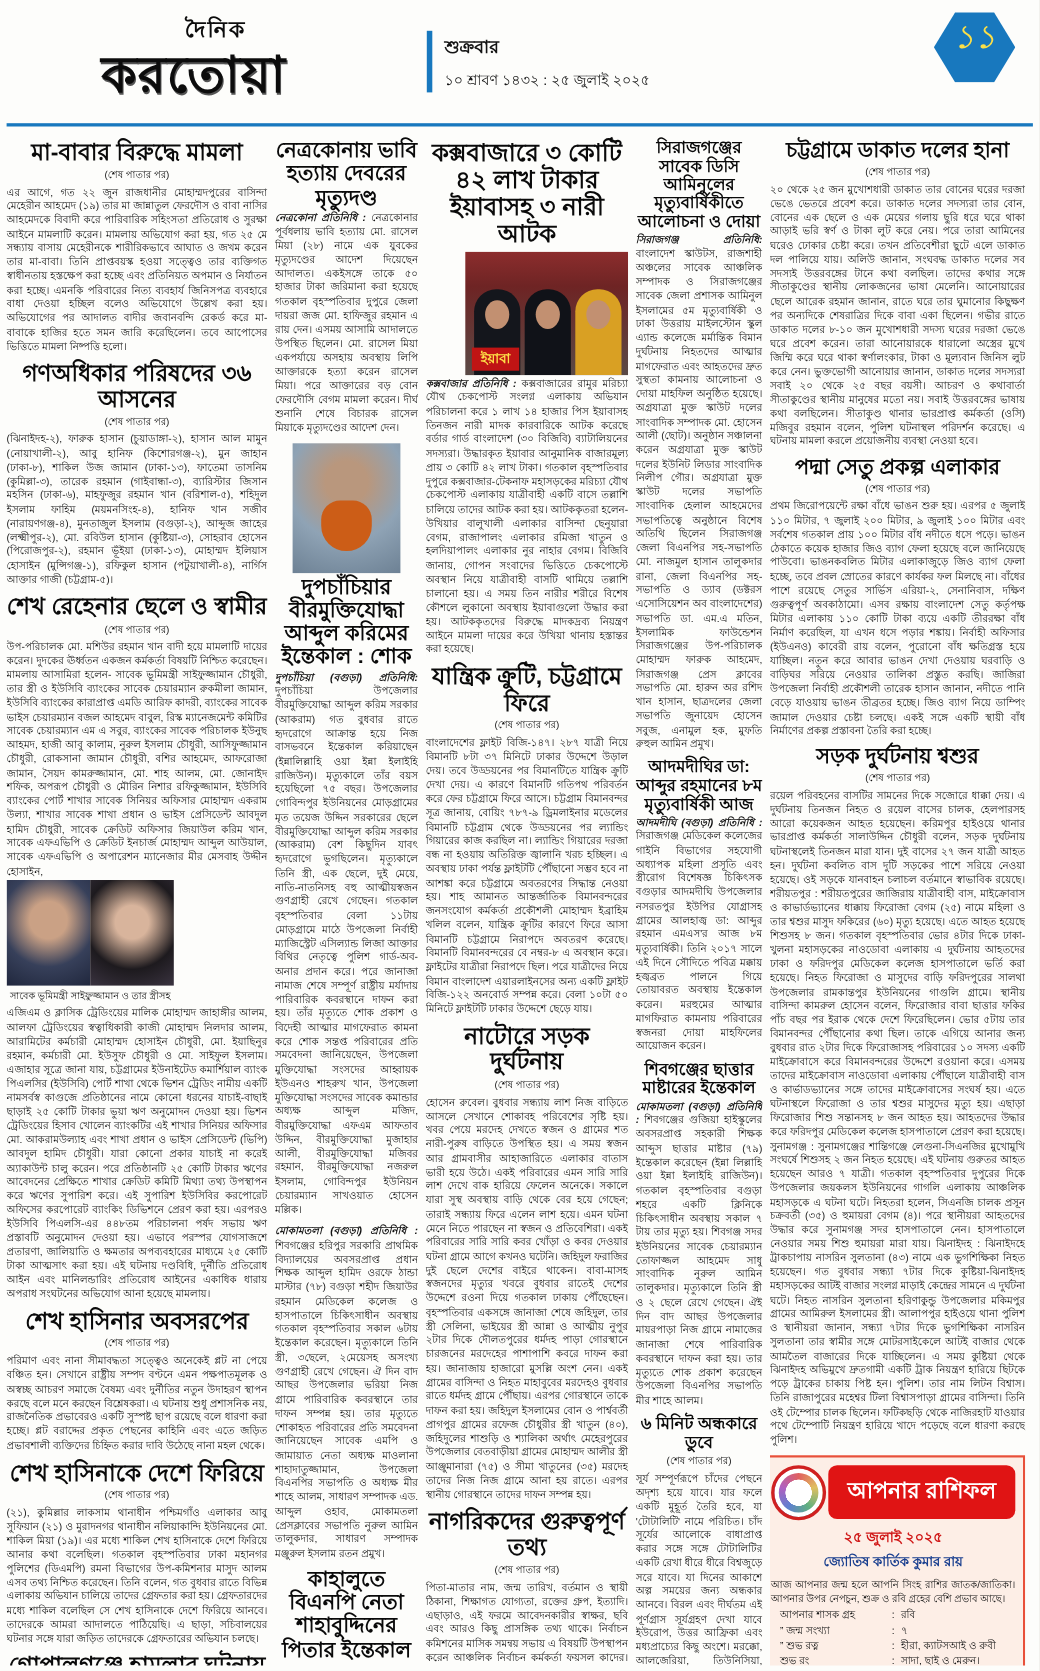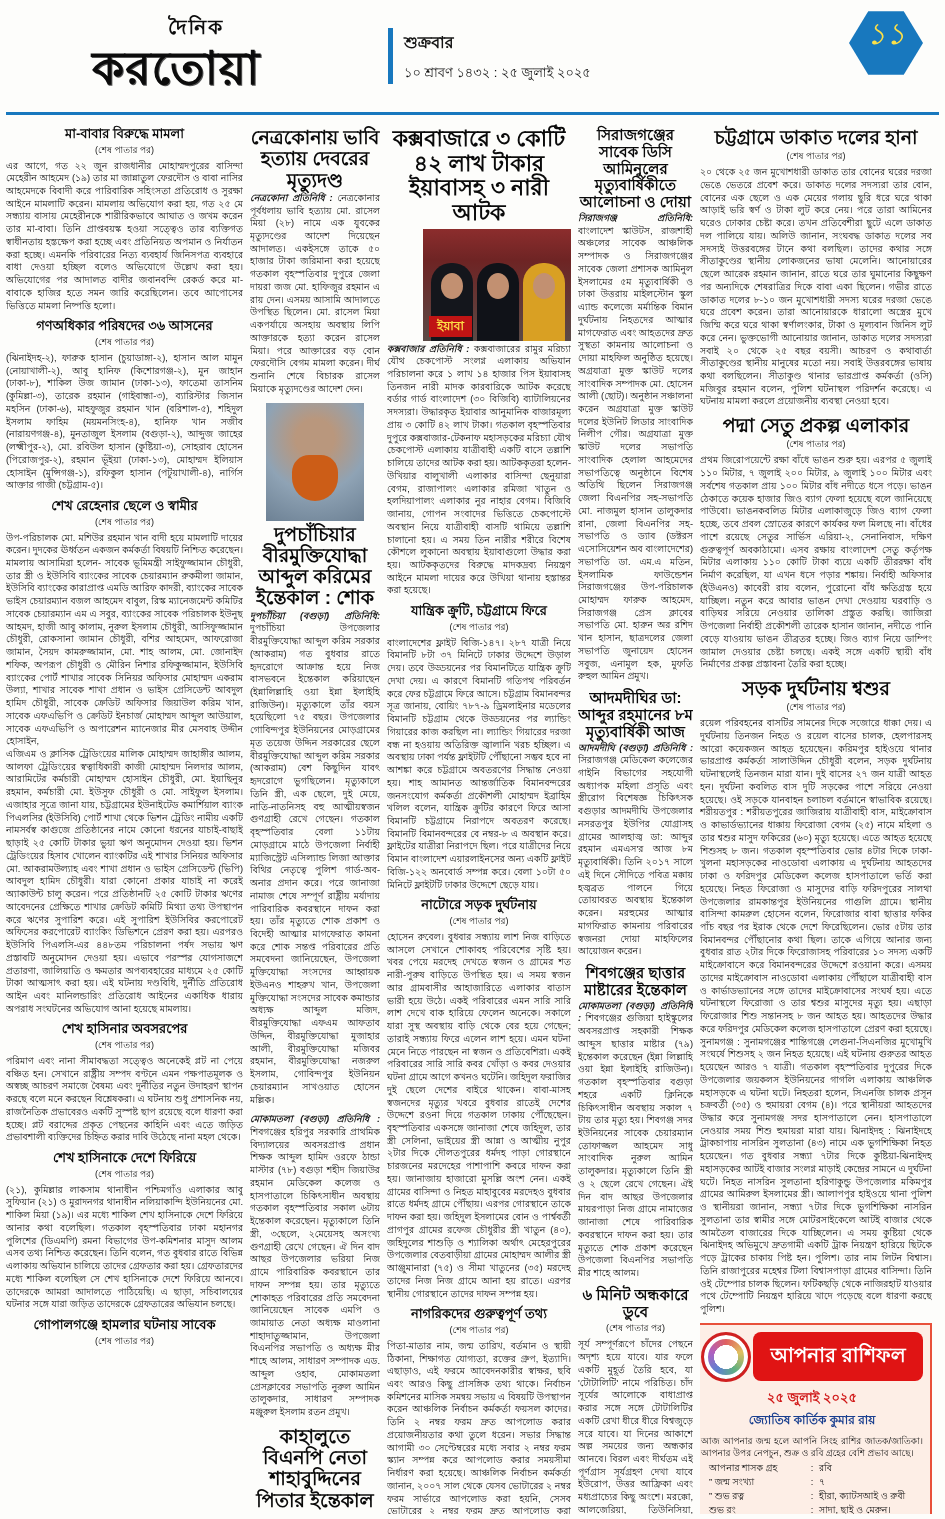--- a/index.html
+++ b/index.html
@@ -23,21 +23,21 @@
          clip-path:polygon(26% 2%,74% 2%,100% 50%,74% 98%,26% 98%,0 50%);
          display:flex; align-items:flex-start; justify-content:center;
          color:#fde047; font-weight:normal; font-style:italic; font-size:30px; }
   .toprule { position:absolute; left:6px; right:6px; top:112px; height:3px; background:#1878be; }
   
   .main { display:flex; gap:7px; padding:6px 6px 0 6px; height:1396px; overflow:hidden; }
   .col { overflow:hidden; }
   .c1{width:237px}.c2{width:130px}.c3{width:184px}.c4{width:115px}.c5{width:232px}
   .art { margin-bottom:7px; }
   .h { font-weight:bold; text-align:center; line-height:1.12; margin:3px 0 1px 0; color:#0a0a0a; }
-  .h-xl{font-size:22px}.h-lg{font-size:19px}.h-md{font-size:13px}.h-sm{font-size:15px}
+  .h-xl{font-size:22px}.h-lg{font-size:19px}.h-md{font-size:21px}.h-sm{font-size:15px}
   .cont { text-align:center; font-size:9px; margin-bottom:2px; }
   .body { font-size:9.3px; line-height:1.37; text-align:justify; }
   .byline { font-weight:bold; font-style:italic; }
   
   .ph-caption { font-size:8.8px; text-align:center; margin-top:2px; }
   .ph-duo { float:left; width:152px; margin:2px 5px 2px 0; }
   .ph-duo .imgs { display:flex; height:96px; }
   .ph-duo .man { flex:1; background:radial-gradient(circle at 50% 38%,#caa185 24%,#37405a 60%,#20273d 100%); }
   .ph-duo .woman { flex:1; background:radial-gradient(circle at 50% 40%,#d8b49c 22%,#1d1a1e 62%,#3a3340 100%); }
   .ph-beard { width:98px; height:118px; margin:2px auto;
@@ -103,20 +103,27 @@
       </div>
       <div class="art">
         <div class="h h-md">গণঅধিকার পরিষদের ৩৬ আসনের</div>
         <div class="cont">(শেষ পাতার পর)</div>
         <div class="body">(ঝিনাইদহ-২), ফারুক হাসান (চুয়াডাঙ্গা-২), হাসান আল মামুন (নোয়াখালী-২), আবু হানিফ (কিশোরগঞ্জ-২), মুন জাহান (ঢাকা-৮), শাকিল উজ জামান (ঢাকা-১৩), ফাতেমা তাসনিম (কুমিল্লা-৩), তারেক রহমান (গাইবান্ধা-৩), ব্যারিস্টার জিসান মহসিন (ঢাকা-৬), মাহফুজুর রহমান খান (বরিশাল-৫), শহিদুল ইসলাম ফাহিম (ময়মনসিংহ-৪), হানিফ খান সজীব (নারায়ণগঞ্জ-৪), মুনতাজুল ইসলাম (বগুড়া-২), আব্দুজ জাহের (লক্ষ্মীপুর-২), মো. রবিউল হাসান (কুষ্টিয়া-৩), সোহরাব হোসেন (পিরোজপুর-২), রহমান ভূঁইয়া (ঢাকা-১৩), মোহাম্মদ ইলিয়াস হোসাইন (মুন্সিগঞ্জ-১), রফিকুল হাসান (পটুয়াখালী-৪), নার্গিস আক্তার গাজী (চট্টগ্রাম-৫)।</div>
       </div>
       <div class="art">
         <div class="h h-md">শেখ রেহেনার ছেলে ও স্বামীর</div>
         <div class="cont">(শেষ পাতার পর)</div>
         <div class="body">উপ-পরিচালক মো. মশিউর রহমান খান বাদী হয়ে মামলাটি দায়ের করেন। দুদকের ঊর্ধ্বতন একজন কর্মকর্তা বিষয়টি নিশ্চিত করেছেন। মামলায় আসামিরা হলেন- সাবেক ভূমিমন্ত্রী সাইফুজ্জামান চৌধুরী, তার স্ত্রী ও ইউসিবি ব্যাংকের সাবেক চেয়ারম্যান রুকমীলা জামান, ইউসিবি ব্যাংকের কারাপ্রাপ্ত এমডি আরিফ কাদরী, ব্যাংকের সাবেক ভাইস চেয়ারম্যান বজল আহমেদ বাবুল, রিস্ক ম্যানেজমেন্ট কমিটির সাবেক চেয়ারম্যান এম এ সবুর, ব্যাংকের সাবেক পরিচালক ইউনুছ আহমদ, হাজী আবু কালাম, নুরুল ইসলাম চৌধুরী, আসিফুজ্জামান চৌধুরী, রোকসানা জামান চৌধুরী, বশির আহমেদ, আফরোজা জামান, সৈয়দ কামরুজ্জামান, মো. শাহ আলম, মো. জোনাইদ শফিক, অপরূপ চৌধুরী ও মৌরিন নিশার রফিকুজ্জামান, ইউসিবি ব্যাংকের পোর্ট শাখার সাবেক সিনিয়র অফিসার মোহাম্মদ একরাম উল্যা, শাখার সাবেক শাখা প্রধান ও ভাইস প্রেসিডেন্ট আবদুল হামিদ চৌধুরী, সাবেক ক্রেডিট অফিসার জিয়াউল করিম খান, সাবেক এফএভিপি ও ক্রেডিট ইনচার্জ মোহাম্মদ আব্দুল আউয়াল, সাবেক এফএভিপি ও অপারেশন ম্যানেজার মীর মেসবাহ উদ্দীন হোসাইন,</div>
+        <div class="ph-duo">
+          <div class="imgs">
+            <div class="man"></div>
+            <div class="woman"></div>
+          </div>
+          <div class="ph-caption">সাবেক ভূমিমন্ত্রী সাইফুজ্জামান ও তার স্ত্রীসহ</div>
+        </div>
         <div class="body" style="clear:both">এজিএম ও ক্লাসিক ট্রেডিংয়ের মালিক মোহাম্মদ জাহাঙ্গীর আলম, আলফা ট্রেডিংয়ের স্বত্বাধিকারী কাজী মোহাম্মদ নিলদার আলম, আরামিটের কর্মচারী মোহাম্মদ হোসাইন চৌধুরী, মো. ইয়াছিনুর রহমান, কর্মচারী মো. ইউসুফ চৌধুরী ও মো. সাইফুল ইসলাম। এজাহার সূত্রে জানা যায়, চট্টগ্রামের ইউনাইটেড কমার্শিয়াল ব্যাংক পিএলসির (ইউসিবি) পোর্ট শাখা থেকে ভিশন ট্রেডিং নামীয় একটি নামসর্বস্ব কাগুজে প্রতিষ্ঠানের নামে কোনো ধরনের যাচাই-বাছাই ছাড়াই ২৫ কোটি টাকার ভুয়া ঋণ অনুমোদন দেওয়া হয়। ভিশন ট্রেডিংয়ের হিসাব খোলেন ব্যাংকটির এই শাখার সিনিয়র অফিসার মো. আকরামউল্যাহ এবং শাখা প্রধান ও ভাইস প্রেসিডেন্ট (ভিপি) আবদুল হামিদ চৌধুরী। যারা কোনো প্রকার যাচাই না করেই অ্যাকাউন্ট চালু করেন। পরে প্রতিষ্ঠানটি ২৫ কোটি টাকার ঋণের আবেদনের প্রেক্ষিতে শাখার ক্রেডিট কমিটি মিথ্যা তথ্য উপস্থাপন করে ঋণের সুপারিশ করে। এই সুপারিশ ইউসিবির করপোরেট অফিসের করপোরেট ব্যাংকিং ডিভিশনে প্রেরণ করা হয়। এরপরও ইউসিবি পিএলসি-এর ৪৪৮তম পরিচালনা পর্ষদ সভায় ঋণ প্রস্তাবটি অনুমোদন দেওয়া হয়। এভাবে পরস্পর যোগসাজশে প্রতারণা, জালিয়াতি ও ক্ষমতার অপব্যবহারের মাধ্যমে ২৫ কোটি টাকা আত্মসাৎ করা হয়। এই ঘটনায় দণ্ডবিধি, দুর্নীতি প্রতিরোধ আইন এবং মানিলন্ডারিং প্রতিরোধ আইনের একাধিক ধারায় অপরাধ সংঘটনের অভিযোগ আনা হয়েছে মামলায়।</div>
       </div>
       <div class="art">
         <div class="h h-md">শেখ হাসিনার অবসরপের</div>
         <div class="cont">(শেষ পাতার পর)</div>
         <div class="body">পরিমাণ এবং নানা সীমাবদ্ধতা সত্ত্বেও অনেকেই প্লট না পেয়ে বঞ্চিত হন। সেখানে রাষ্ট্রীয় সম্পদ বণ্টনে এমন পক্ষপাতমূলক ও অস্বচ্ছ আচরণ সমাজে বৈষম্য এবং দুর্নীতির নতুন উদাহরণ স্থাপন করছে বলে মনে করছেন বিশ্লেষকরা। এ ঘটনায় শুধু প্রশাসনিক নয়, রাজনৈতিক প্রভাবেরও একটি সুস্পষ্ট ছাপ রয়েছে বলে ধারণা করা হচ্ছে। প্লট বরাদ্দের প্রকৃত পেছনের কাহিনি এবং এতে জড়িত প্রভাবশালী ব্যক্তিদের চিহ্নিত করার দাবি উঠেছে নানা মহল থেকে।</div>
       </div>
       <div class="art">
         <div class="h h-md">শেখ হাসিনাকে দেশে ফিরিয়ে</div>
         <div class="cont">(শেষ পাতার পর)</div>

